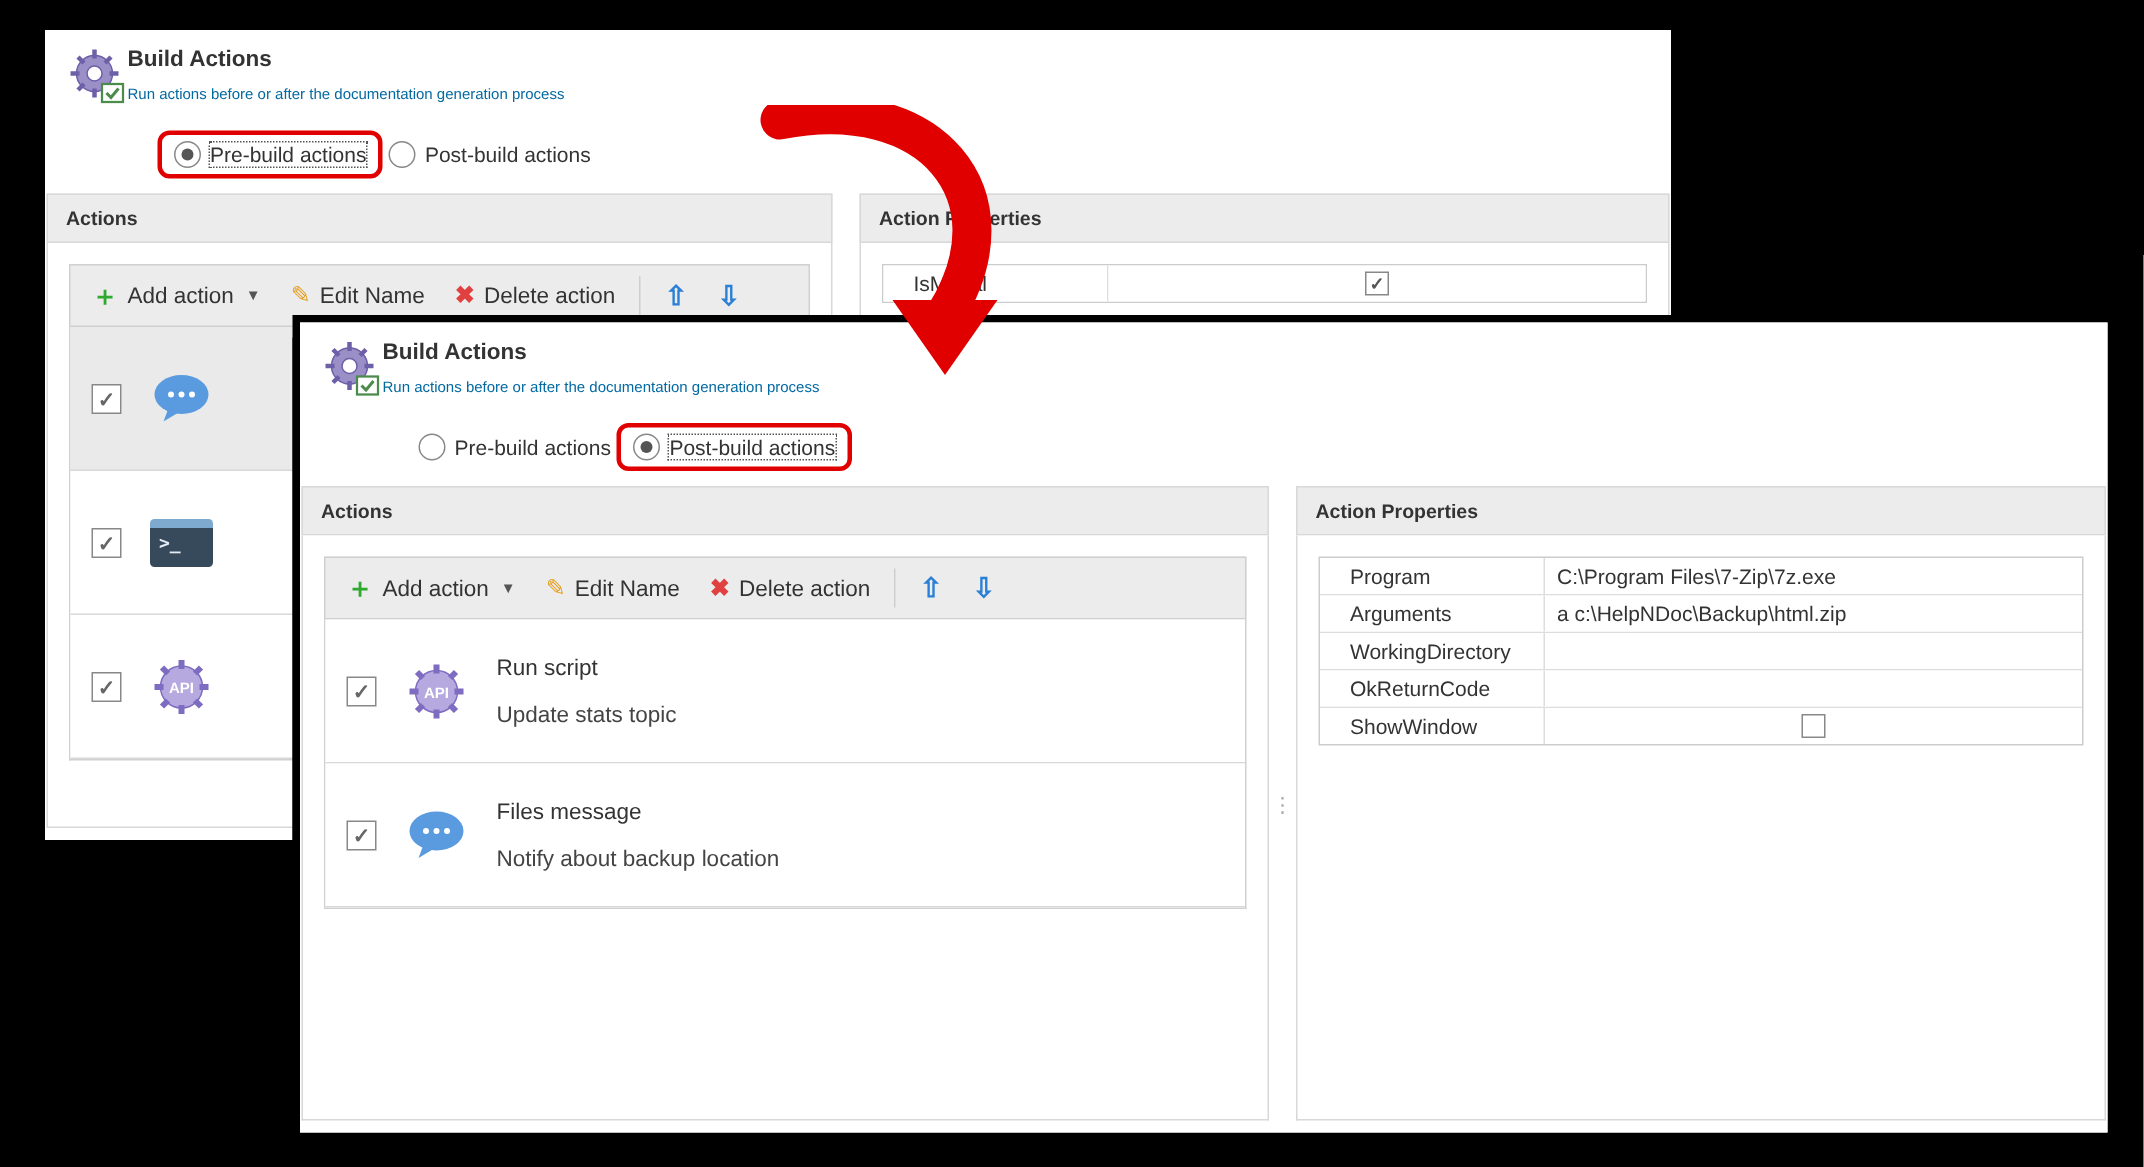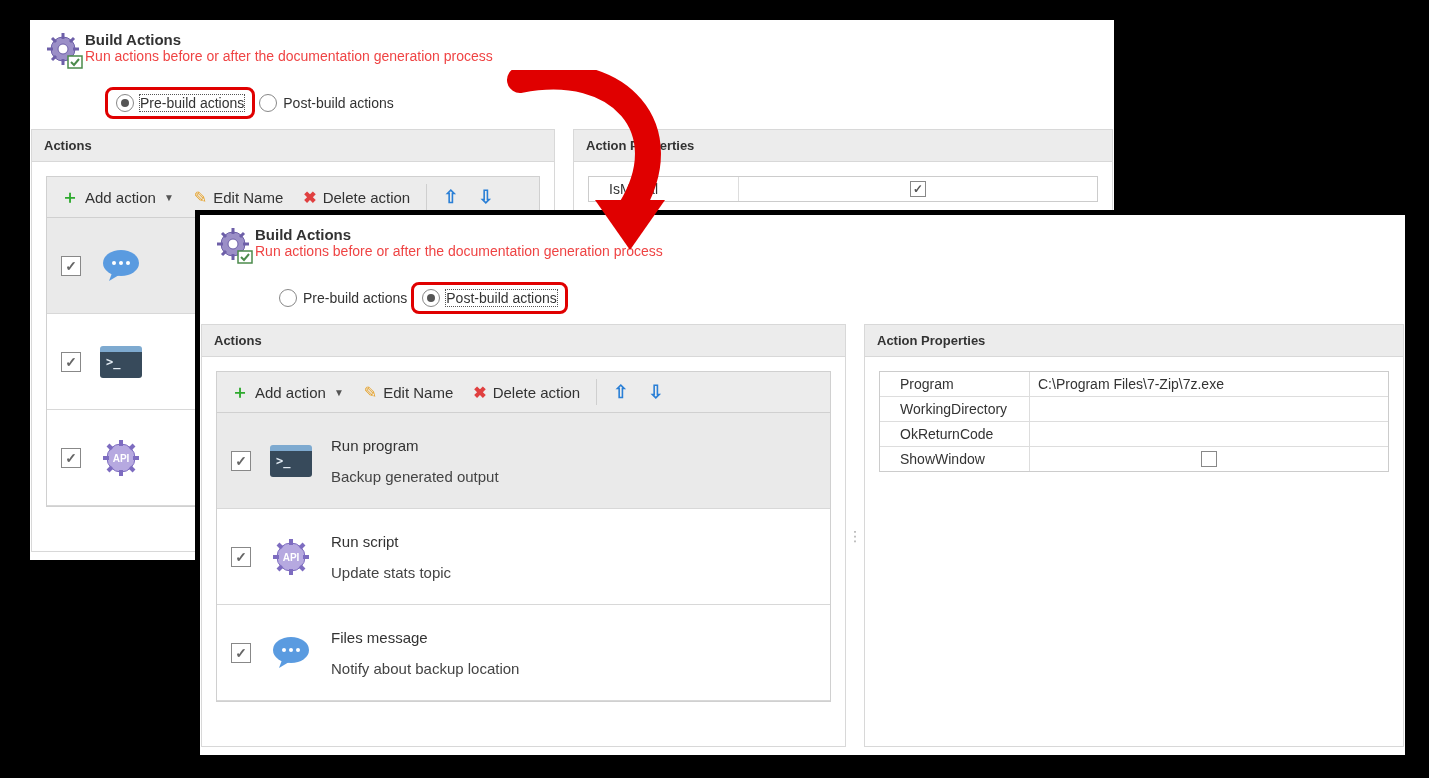--- a/index.html
+++ b/index.html
@@ -25,21 +25,21 @@
 
   .header {
     display: flex;
     padding: 10px 14px 0 14px;
     align-items: flex-start;
     gap: 10px;
     flex-direction: column;
   }
   .header-top { display:flex; align-items:flex-start; }
   .header-text .title { font-weight: 700; font-size: 15px; color:#333;}
-  .header-text .subtitle { color: #ef4444; font-size: 14px; }
+  .header-text .subtitle { color: #0369a1; font-size: 10px; margin-top: 10px; }
   .radio-row {
     display: flex;
     padding: 6px 0 10px 60px;
     align-items: center;
   }
   .radio-group {
     display: flex;
     align-items: center;
     gap: 6px;
     padding: 2px 4px;
@@ -386,30 +386,20 @@
           </div>
           <div class="sep"></div>
           <div class="tbtn">
               <span class="up-ico">⇧</span>
             </div>
           <div class="tbtn">
               <span class="down-ico">⇩</span>
             </div>
         </div>
         <div class="list">
-          <div class="row selected">
-            <span class="chk"></span>
-            <span class="ico">
-                <span class="terminal-icon"></span>
-              </span>
-            <span class="tcol">
-              <span class="t1">Run program</span>
-              <span class="t2">Backup generated output</span>
-            </span>
-          </div>
           <div class="row">
             <span class="chk"></span>
             <span class="ico">
               <svg class="api-icon" viewBox="0 0 42 42">
                 <g fill="#b6a9e0" stroke="#7d6cc0" stroke-width="1">
                   <circle cx="21" cy="21" r="14"></circle>
                   <g stroke="#7d6cc0" stroke-width="4">
                       <line x1="21" y1="3" x2="21" y2="9"></line>
                       <line x1="21" y1="33" x2="21" y2="39"></line>
                       <line x1="3" y1="21" x2="9" y2="21"></line>
@@ -450,20 +440,24 @@
     <div class="splitter">⋮</div>
     <div class="col-right">
       <div class="col-header">Action Properties</div>
       <div class="col-body">
         <div class="propgrid">
           <div class="prow">
             <div class="pname" style="padding-left:20px">Program</div>
             <div class="pval">C:\Program Files\7-Zip\7z.exe</div>
           </div>
           <div class="prow">
+            <div class="pname" style="padding-left:20px">Arguments</div>
+            <div class="pval">a c:\HelpNDoc\Backup\html.zip</div>
+          </div>
+          <div class="prow">
             <div class="pname" style="padding-left:20px">WorkingDirectory</div>
             <div class="pval"></div>
           </div>
           <div class="prow">
             <div class="pname" style="padding-left:20px">OkReturnCode</div>
             <div class="pval"></div>
           </div>
           <div class="prow">
             <div class="pname" style="padding-left:20px">ShowWindow</div>
             <div class="pval">

